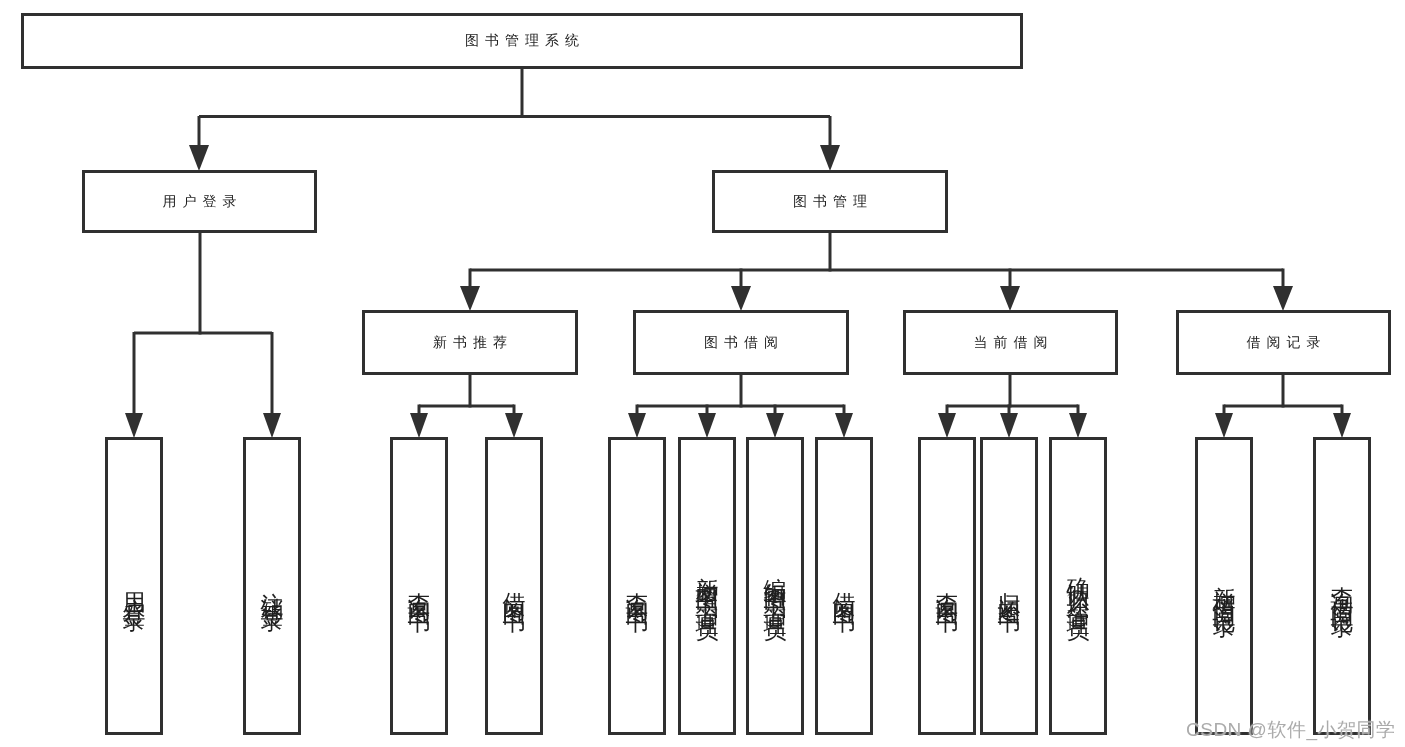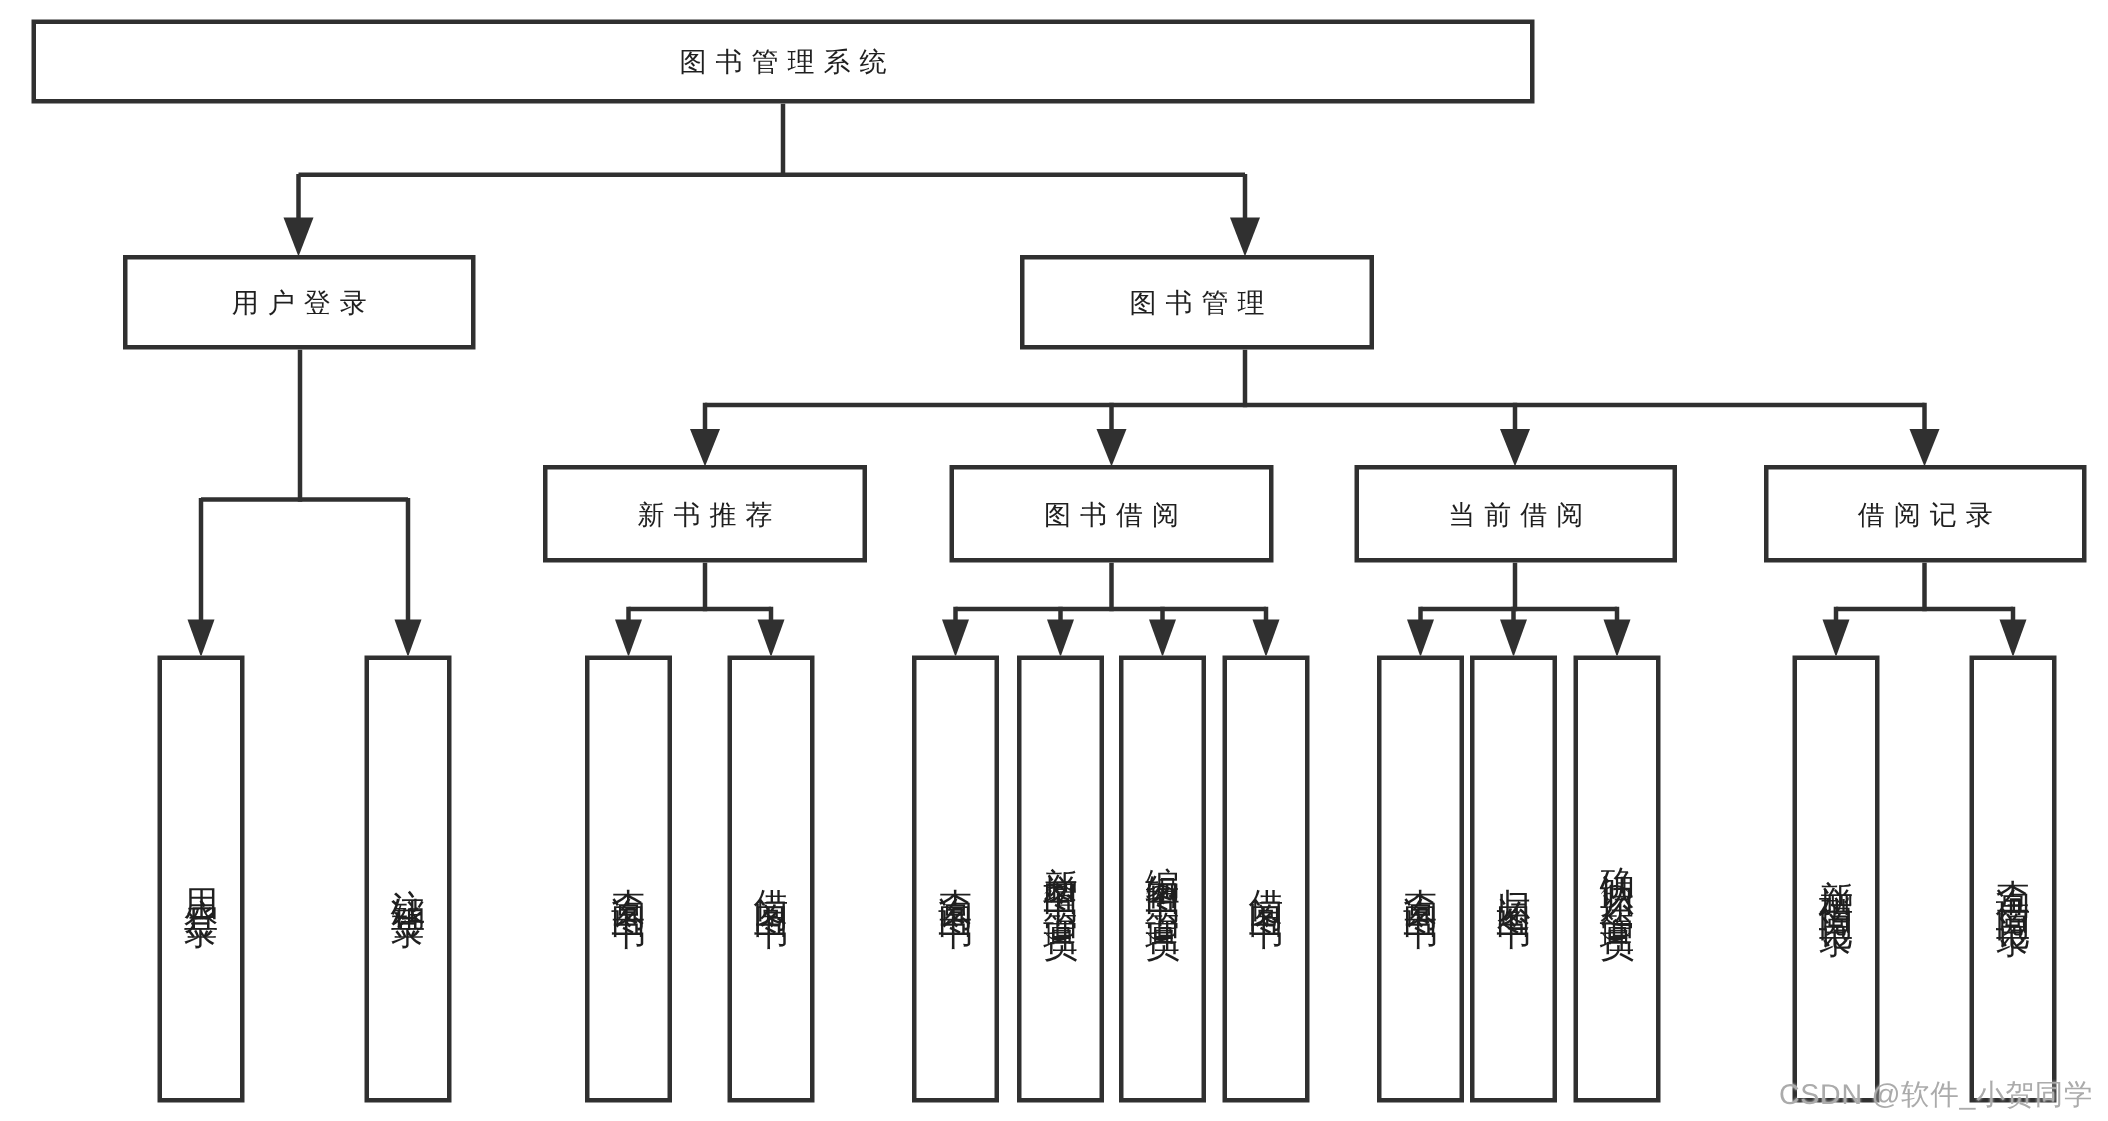--- a/index.html
+++ b/index.html
@@ -13,21 +13,21 @@
   #connectors{position:absolute;left:0;top:0;width:1405px;height:747px;}
   .node{
     position:absolute;
     background:#ffffff;
     border:3px solid #303030;
     box-sizing:border-box;
     display:flex;align-items:center;justify-content:center;
     color:#1f1f1f;
   }
   .node.h .label{
-    font-size:18px;
+    font-size:14px;
     letter-spacing:6px;
     text-indent:6px; 
     white-space:nowrap;
     color:#1f1f1f;
   }
   .node.v .label{
     writing-mode:vertical-rl;
     text-orientation:mixed;
     font-size:23px;
     letter-spacing:6px;
@@ -124,21 +124,21 @@
     </g>
   </svg>
 
   <div class="node h" style="left:21px;top:13px;width:1002px;height:56px;">
     <span class="label">图书管理系统</span>
   </div>
 
   <div class="node h" style="left:82px;top:170px;width:235px;height:63px;">
     <span class="label">用户登录</span>
   </div>
-  <div class="node h" style="left:680px;top:170px;width:236px;height:63px;">
+  <div class="node h" style="left:712px;top:170px;width:236px;height:63px;">
     <span class="label">图书管理</span>
   </div>
 
   <div class="node h" style="left:362px;top:310px;width:216px;height:65px;">
     <span class="label">新书推荐</span>
   </div>
   <div class="node h" style="left:633px;top:310px;width:216px;height:65px;">
     <span class="label">图书借阅</span>
   </div>
   <div class="node h" style="left:1176px;top:310px;width:215px;height:65px;">

